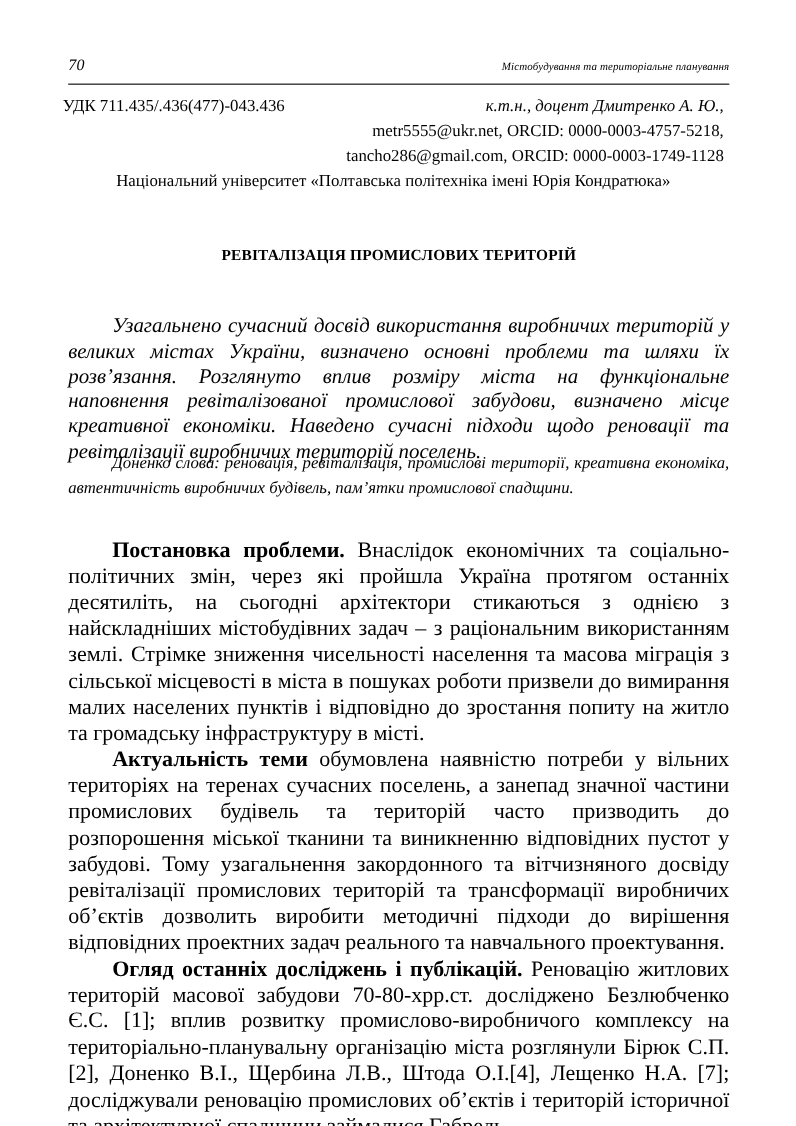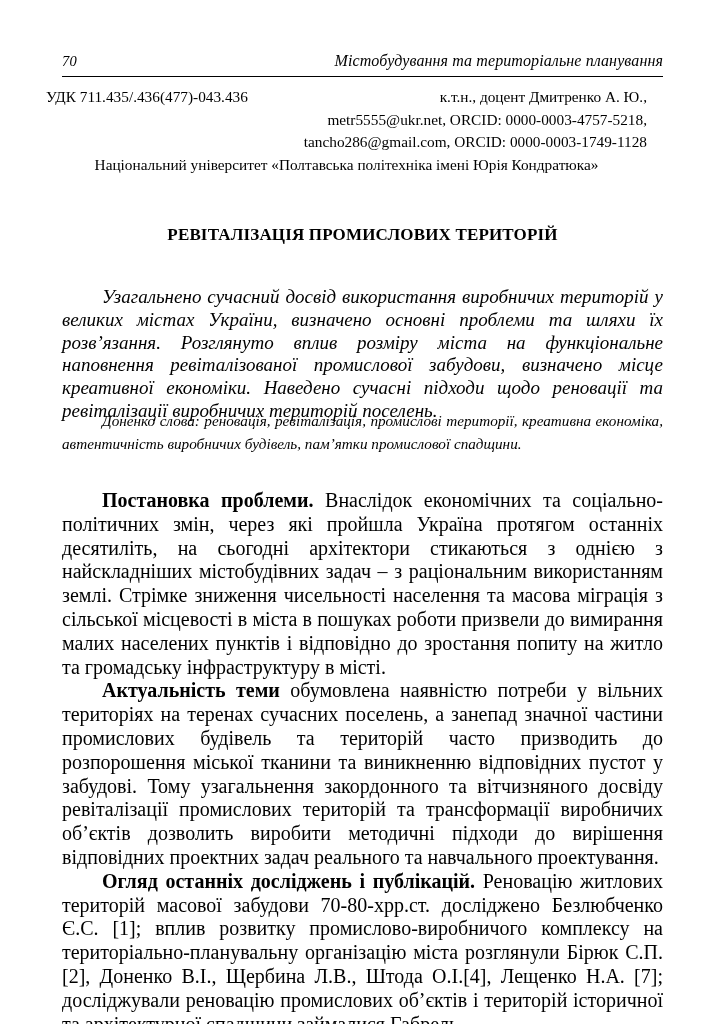--- a/index.html
+++ b/index.html
@@ -38,74 +38,75 @@
     font-size: 14.5px;
     line-height: 1.15;
   }
   .running-head .folio {
     font-style: italic;
     font-size: 14.5px;
     letter-spacing: 0.2px;
   }
   .running-head .journal {
     font-style: italic;
-    font-size: 16px;
+    font-size: 10px;
     letter-spacing: 0.1px;
     white-space: nowrap;
   }
   .head-rule {
     position: absolute;
     left: 62px;
     top: 76px;
     width: 601px;
     height: 1px;
     background: #000000;
   }
 
   
   .meta {
     position: absolute;
-    left: 46px;
+    left: 57px;
     top: 86px;
     width: 601px;
     font-size: 15.3px;
     line-height: 22.6px;
   }
   .udk-row {
     display: flex;
     justify-content: space-between;
     align-items: baseline;
     white-space: nowrap;
   }
   .udk {
     text-align: left;
   }
   .meta-right {
     text-align: right;
     white-space: nowrap;
+    font-style: italic;
   }
   .meta-line {
     text-align: right;
     white-space: nowrap;
   }
   .meta-affil {
     text-align: center;
     white-space: nowrap;
     margin-top: 0;
   }
 
   
   .doc-title {
     position: absolute;
     left: 62px;
     top: 213px;
     width: 601px;
     text-align: center;
     font-weight: bold;
-    font-size: 17px;
+    font-size: 14px;
     line-height: 22.5px;
     letter-spacing: 0.15px;
   }
   .doc-title .tl {
     display: block;
     white-space: nowrap;
   }
 
   
   .abstract {

